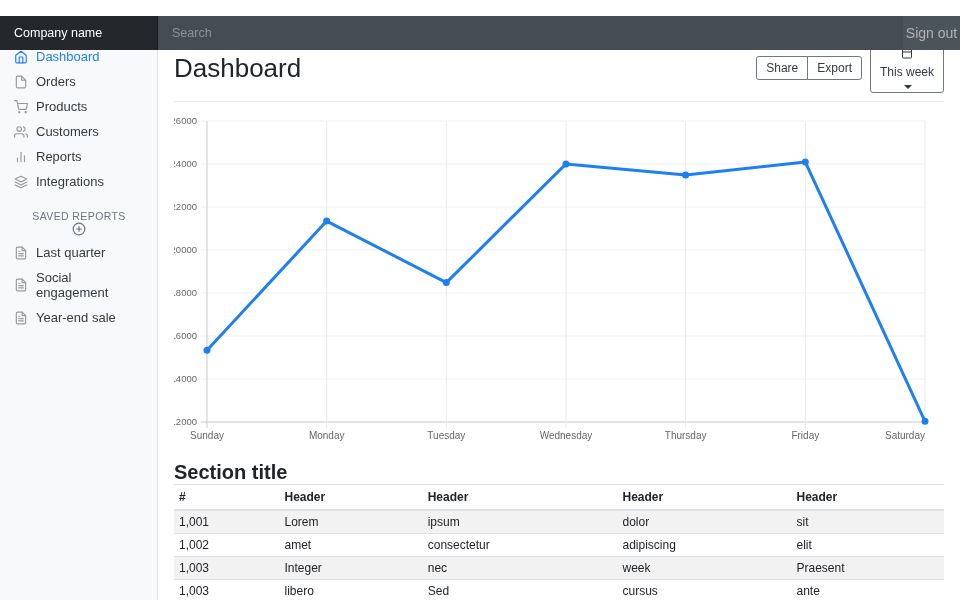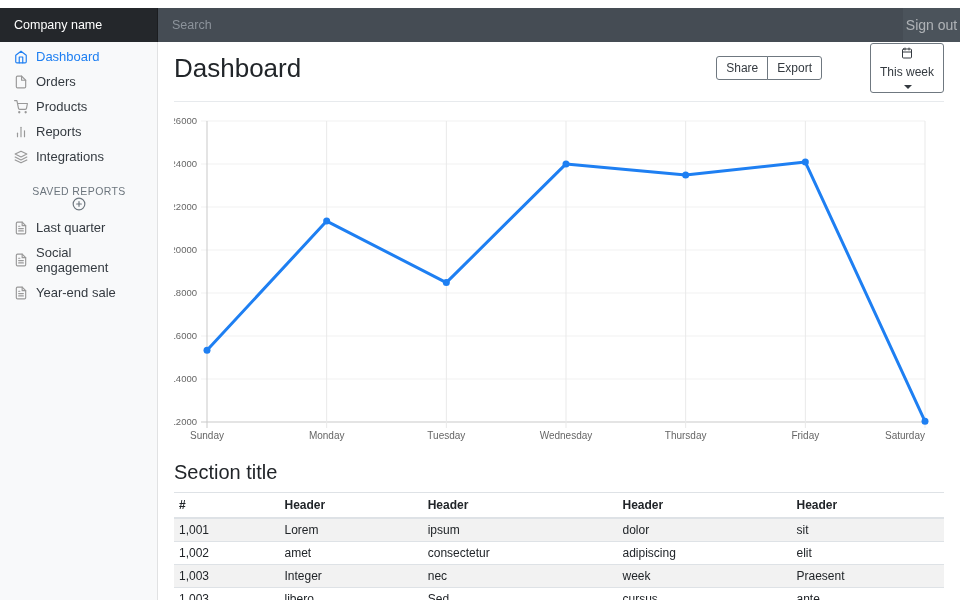--- a/index.html
+++ b/index.html
@@ -3,21 +3,21 @@
 <meta charset="utf-8">
 <style>
   * { box-sizing: border-box; }
   html,body { margin:0; padding:0; }
   body {
     width:960px; height:600px; overflow:hidden;
     font-family:"Liberation Sans", sans-serif;
     background:#fff; color:#212529;
   }
   
-  .navbar { position:fixed; top:8px; left:0; right:0; height:34px; display:flex; background:#343a40; z-index:20; }
+  .navbar { position:fixed; top:16px; left:0; right:0; height:34px; display:flex; background:#343a40; z-index:20; }
   .brand { width:158px; flex:0 0 158px; background:#24272b; color:#fff; font-size:12.5px;
            display:flex; align-items:center; padding-left:14px; box-shadow:inset -1px 0 0 rgba(0,0,0,.25); }
   .search-wrap { flex:1; }
   .search-wrap input {
     width:100%; height:100%; border:none; outline:none; border-radius:0;
     background:#454c54; color:#fff; font-size:12.5px; padding:4px 14px;
     font-family:"Liberation Sans", sans-serif;
   }
   .search-wrap input::placeholder { color:#8c939b; }
   .signout { width:57px; flex:0 0 57px; background:#4b535b; color:rgba(255,255,255,.55);
@@ -35,33 +35,33 @@
                   padding:0 14px; margin:16px 0 4px; font-size:10.5px; letter-spacing:.4px;
                   color:#6c757d; text-transform:uppercase;flex-direction:column; }
   .saved-header .icon { color:#6c757d; cursor:pointer; }
   
   .main { margin-left:158px; padding:34px 16px 0; }
   .main-header { display:flex; align-items:center; justify-content:space-between;
                  padding:9px 0 8px; border-bottom:1px solid #e7eaed; }
   .page-title { font-size:26px; font-weight:500; margin:0; line-height:1.2; }
   .toolbar { display:flex; align-items:center; gap:8px; }
   .btn { font-family:inherit; font-size:12px; padding:3px 9px; border:1px solid #6f7880;
-         background:#fff; color:#343a40; border-radius:3px; cursor:pointer; line-height:1.35;margin-left:40px; }
+         background:#fff; color:#343a40; border-radius:3px; cursor:pointer; line-height:1.35; }
   .btn-group { display:flex; }
   .btn-group .btn:first-child { border-radius:3px 0 0 3px; }
   .btn-group .btn:last-child { border-radius:0 3px 3px 0; margin-left:-1px; }
   .btn.dropdown { display:flex; align-items:center; gap:5px;flex-direction:column; }
   .btn.dropdown .icon svg { width:12px; height:12px; }
   .caret { width:0; height:0; border-left:4px solid transparent; border-right:4px solid transparent;
            border-top:4px solid #343a40; display:inline-block; margin-left:2px; }
   
   .chart-wrap { margin-top:11px; }
   .chart-wrap svg { display:block; }
   
-  .section-title { font-size:20px; font-weight:400; margin:16px 0 8px; }
+  .section-title { font-size:20px; font-weight:700; margin:16px 0 0; }
   table { width:100%; border-collapse:collapse; font-size:12px; }
   th { text-align:left; font-weight:bold; padding:5px 8px 5px 5px;
        border-top:1px solid #dee2e6; border-bottom:2px solid #dee2e6; }
   td { padding:4px 8px 4px 5px; border-top:1px solid #dee2e6; color:#212529; }
   tbody tr:nth-child(odd) { background:rgba(0,0,0,.05); }
 </style>
 </head>
 <body>
 
 <header class="navbar">
@@ -94,20 +94,31 @@
       </a>
       <a class="nav-item">
         <span class="icon">
           <svg viewBox="0 0 24 24" fill="none" stroke="currentColor" stroke-width="2" stroke-linecap="round" stroke-linejoin="round">
             <circle cx="9" cy="21" r="1"></circle>
             <circle cx="20" cy="21" r="1"></circle>
             <path d="M1 1h4l2.68 13.39a2 2 0 0 0 2 1.61h9.72a2 2 0 0 0 2-1.61L23 6H6"></path>
           </svg>
         </span>
         <span>Products</span>
+      </a>
+      <a class="nav-item">
+        <span class="icon">
+          <svg viewBox="0 0 24 24" fill="none" stroke="currentColor" stroke-width="2" stroke-linecap="round" stroke-linejoin="round">
+            <path d="M17 21v-2a4 4 0 0 0-4-4H5a4 4 0 0 0-4 4v2"></path>
+            <circle cx="9" cy="7" r="4"></circle>
+            <path d="M23 21v-2a4 4 0 0 0-3-3.87"></path>
+            <path d="M16 3.13a4 4 0 0 1 0 7.75"></path>
+          </svg>
+        </span>
+        <span>Customers</span>
       </a>
       <a class="nav-item">
         <span class="icon">
           <svg viewBox="0 0 24 24" fill="none" stroke="currentColor" stroke-width="2" stroke-linecap="round" stroke-linejoin="round">
             <line x1="18" y1="20" x2="18" y2="10"></line>
             <line x1="12" y1="20" x2="12" y2="4"></line>
             <line x1="6" y1="20" x2="6" y2="14"></line>
           </svg>
         </span>
         <span>Reports</span>

